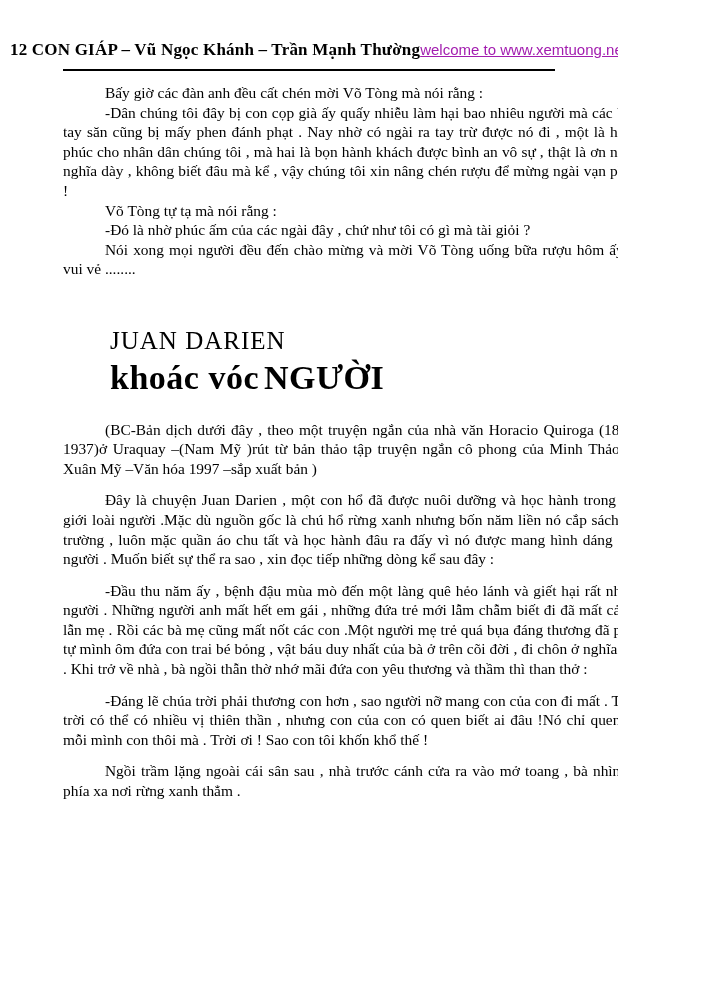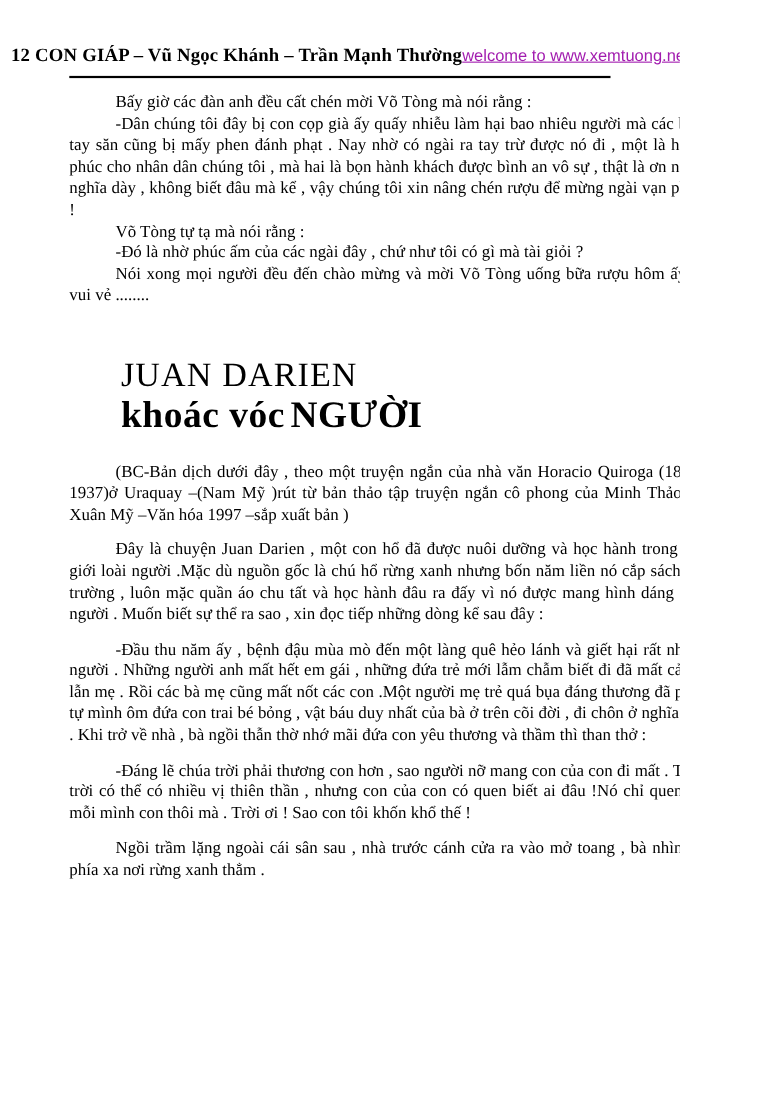--- a/index.html
+++ b/index.html
@@ -61,21 +61,21 @@
     text-indent: 42px;
   }
   .para-spaced {
     margin-top: 12px;
   }
   
   .title-block {
     margin: 48px 0 0 47px;
   }
   .author-line {
-    font-size: 31px;
+    font-size: 25px;
     letter-spacing: 1px;
     line-height: 27px;
   }
   .title-main {
     font-size: 94px;
     font-weight: bold;
     line-height: 0.98;
     margin-top: -4px;
     letter-spacing: -2px;
   }

